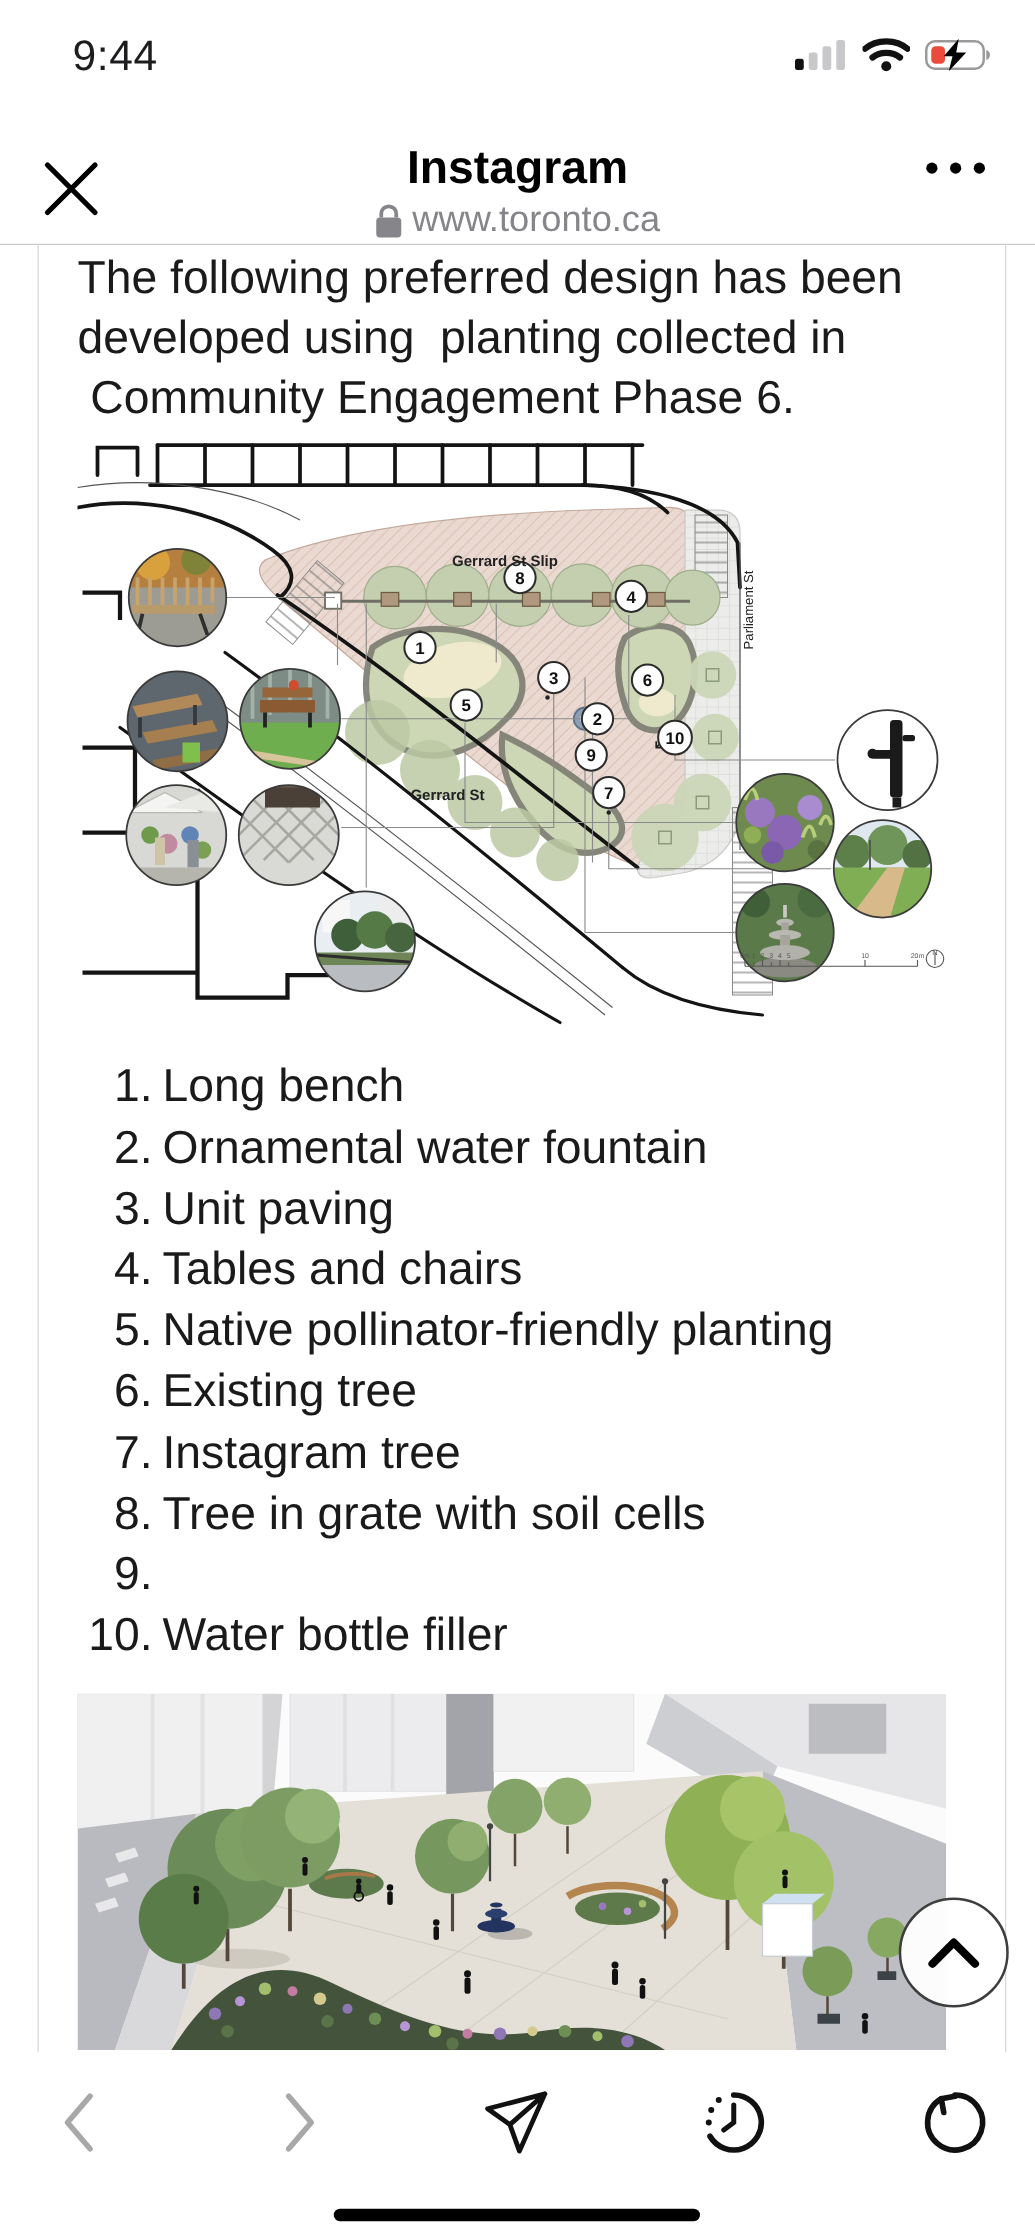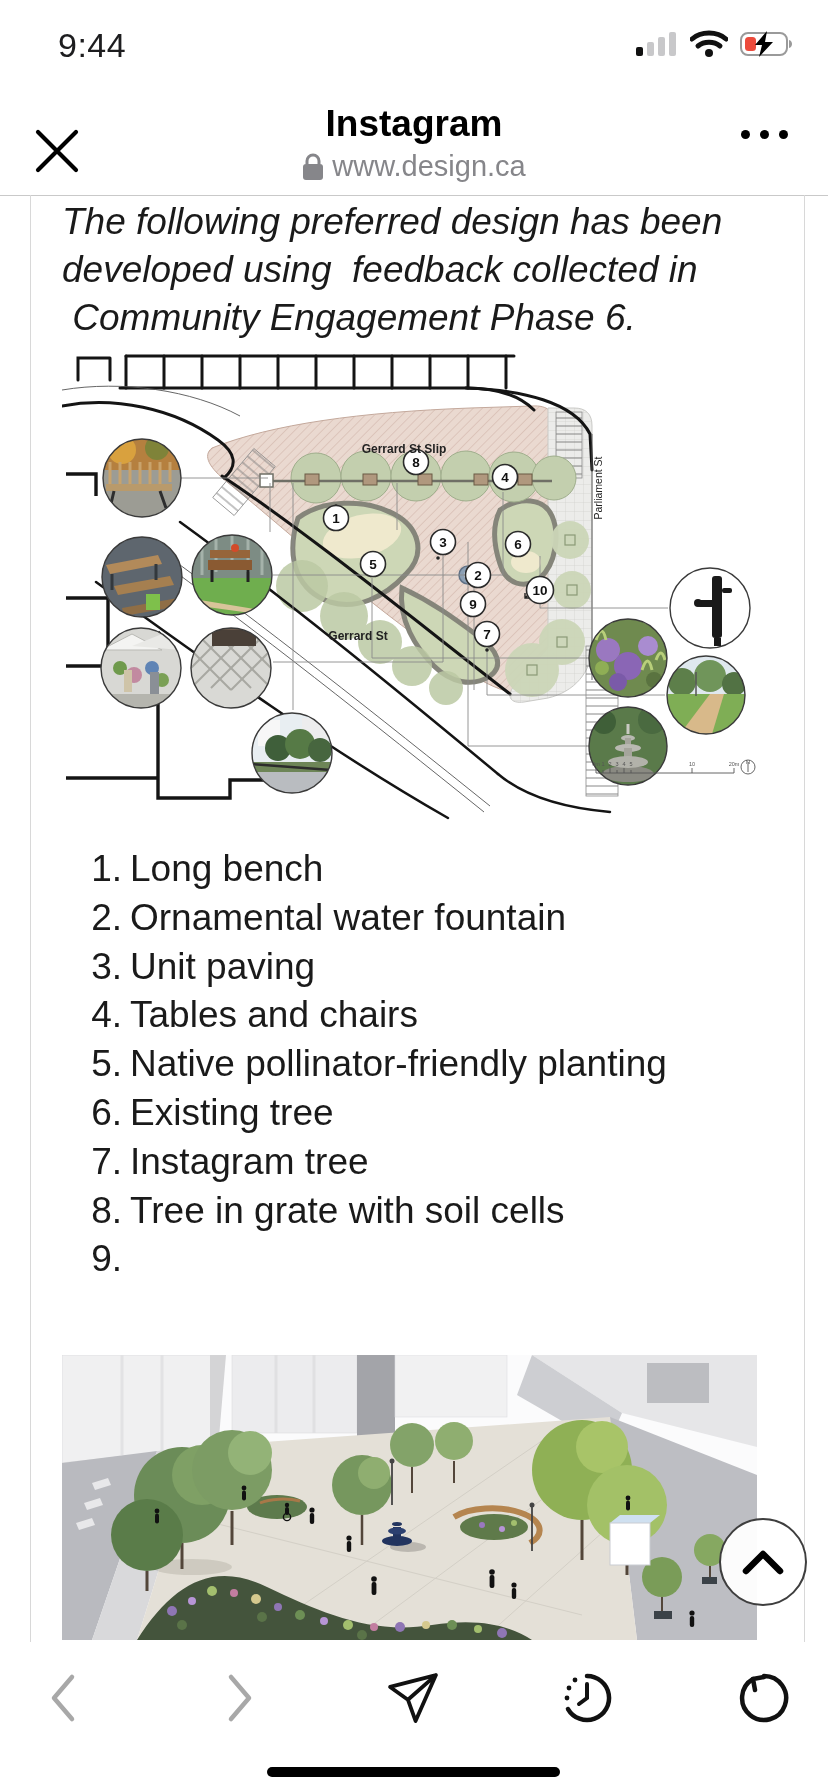--- a/index.html
+++ b/index.html
@@ -8,31 +8,31 @@
   .abs{position:absolute;}
 
   
   #status-bar{left:0;top:0;width:828px;height:62px;}
   #status-time{left:58px;top:26px;font-size:34px;font-weight:400;letter-spacing:.5px;}
   #status-icons{right:30px;top:30px;display:flex;align-items:center;gap:12px;}
 
   
   #browser-header{left:0;top:62px;width:828px;height:133px;background:#fff;border-bottom:1px solid #c9c9c9;}
   #close-btn{left:30px;top:62px;width:54px;height:54px;}
-  #header-center{left:164px;top:42px;width:500px;text-align:center;}
+  #header-center{left:164px;top:52px;width:500px;text-align:center;}
   #app-title{font-size:37px;font-weight:700;color:#000;line-height:40px;}
   #url-row{margin-top:6px;display:flex;justify-content:center;align-items:center;gap:8px;
            font-size:29px;color:#86868a;}
   #more-btn{right:34px;top:52px;width:60px;height:40px;display:flex;gap:10px;align-items:center;justify-content:center;}
   .dot{width:9px;height:9px;border-radius:50%;background:#000;}
 
   
   #content-frame{left:30px;top:195px;width:773px;height:1447px;
                  border-left:1px solid #d8d8d8;border-right:1px solid #d8d8d8;}
-  #intro{left:62px;top:198px;width:710px;font-size:37px;line-height:48px;color:#1a1a1a;font-style:italic;}
+  #intro{left:62px;top:198px;width:710px;font-size:37px;line-height:48px;color:#1a1a1a;}
   #intro .line{white-space:pre;}
 
   #legend-list{left:60px;top:845px;width:720px;list-style:none;margin:0;padding:0;}
   #legend-list li{display:flex;height:48.8px;line-height:48.8px;font-size:37px;color:#1a1a1a;}
   #legend-list .num{width:62px;text-align:right;flex:0 0 62px;}
   #legend-list .lbl{margin-left:8px;}
 
   
   #toolbar{left:0;top:1642px;width:828px;height:150px;background:#fff;}
   .tool{position:absolute;top:24px;width:64px;height:64px;display:flex;align-items:center;justify-content:center;}
@@ -88,35 +88,35 @@
   </div>
   <div id="header-center" class="abs">
     <div id="app-title">Instagram</div>
     <div id="url-row">
       <span>
         <svg width="22" height="28" viewBox="0 0 22 28">
           <rect x="1" y="11" width="20" height="16" rx="3" fill="#86868a"></rect>
           <path d="M5,11 V8 a6,6 0 0 1 12,0 V11" stroke="#86868a" stroke-width="3" fill="none"></path>
         </svg>
       </span>
-      <span>www.design.ca</span>
+      <span>www.toronto.ca</span>
     </div>
   </div>
   <div id="more-btn" class="abs">
     <span class="dot"></span>
     <span class="dot"></span>
     <span class="dot"></span>
   </div>
 </div>
 
 <div id="content-frame" class="abs"></div>
 
 <div id="intro" class="abs">
   <div class="line">The following preferred design has been</div>
-  <div class="line">developed using  feedback collected in</div>
+  <div class="line">developed using  planting collected in</div>
   <div class="line"> Community Engagement Phase 6.</div>
 </div>
 
 <svg class="abs" style="left:62px;top:350px" width="730" height="470" viewBox="0 0 730 470">
   <defs>
     <pattern id="hatch" width="6.5" height="6.5" patternUnits="userSpaceOnUse" patternTransform="rotate(45)">
       <rect width="6.5" height="6.5" fill="#ead9d0"></rect>
       <line x1="0" y1="0" x2="0" y2="6.5" stroke="#d9c0b5" stroke-width="1.6"></line>
     </pattern>
     <pattern id="grid" width="9" height="9" patternUnits="userSpaceOnUse">
@@ -500,20 +500,24 @@
   <li>
       <span class="num">7.</span>
       <span class="lbl">Instagram tree</span>
     </li>
   <li>
       <span class="num">8.</span>
       <span class="lbl">Tree in grate with soil cells</span>
     </li>
   <li>
       <span class="num">9.</span>
+    </li>
+  <li>
+      <span class="num">10.</span>
+      <span class="lbl">Water bottle filler</span>
     </li>
 </ul>
 
 <svg class="abs" style="left:62px;top:1355px" width="695" height="285" viewBox="0 0 695 285">
   <rect width="695" height="285" fill="#fbfbfc"></rect>
 
   <path d="M0,0 H160 L148,92 L0,108 Z" fill="#f0f0f1" stroke="#d6d6d8" stroke-width="0.6"></path>
   <path d="M148,0 h16 l-8,94 h-8 Z" fill="#d4d4d6"></path>
   <path d="M60,0 V100 M100,0 V96" stroke="#e2e2e4" stroke-width="3"></path>
   <rect x="170" y="0" width="125" height="78" fill="#ececee" stroke="#dcdcde" stroke-width="0.6"></rect>

